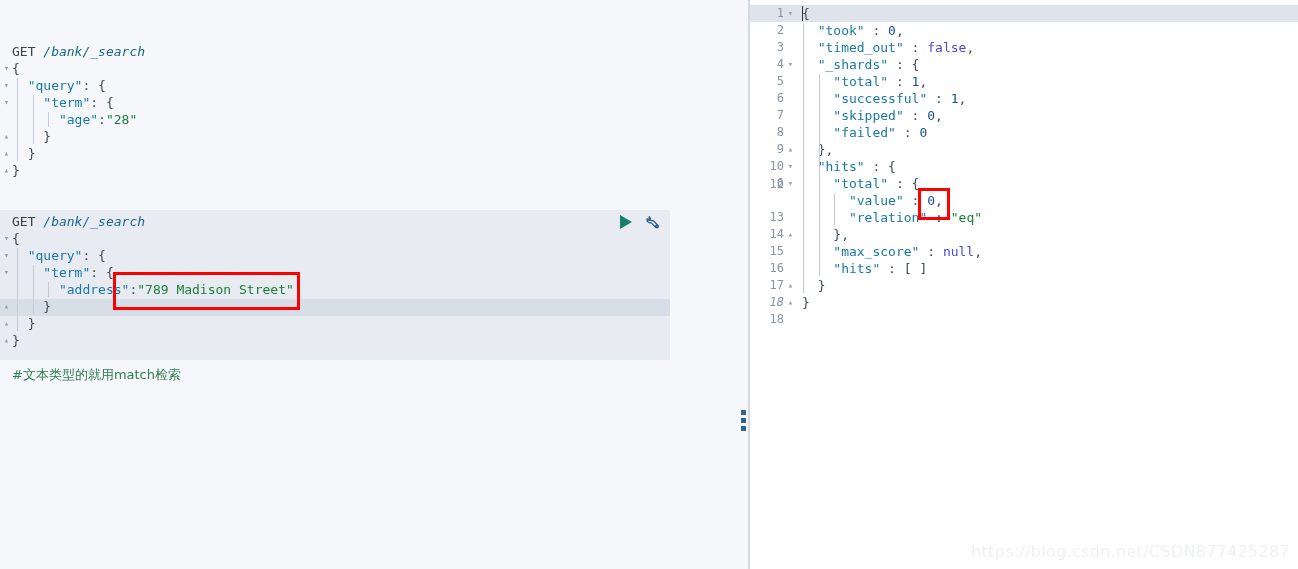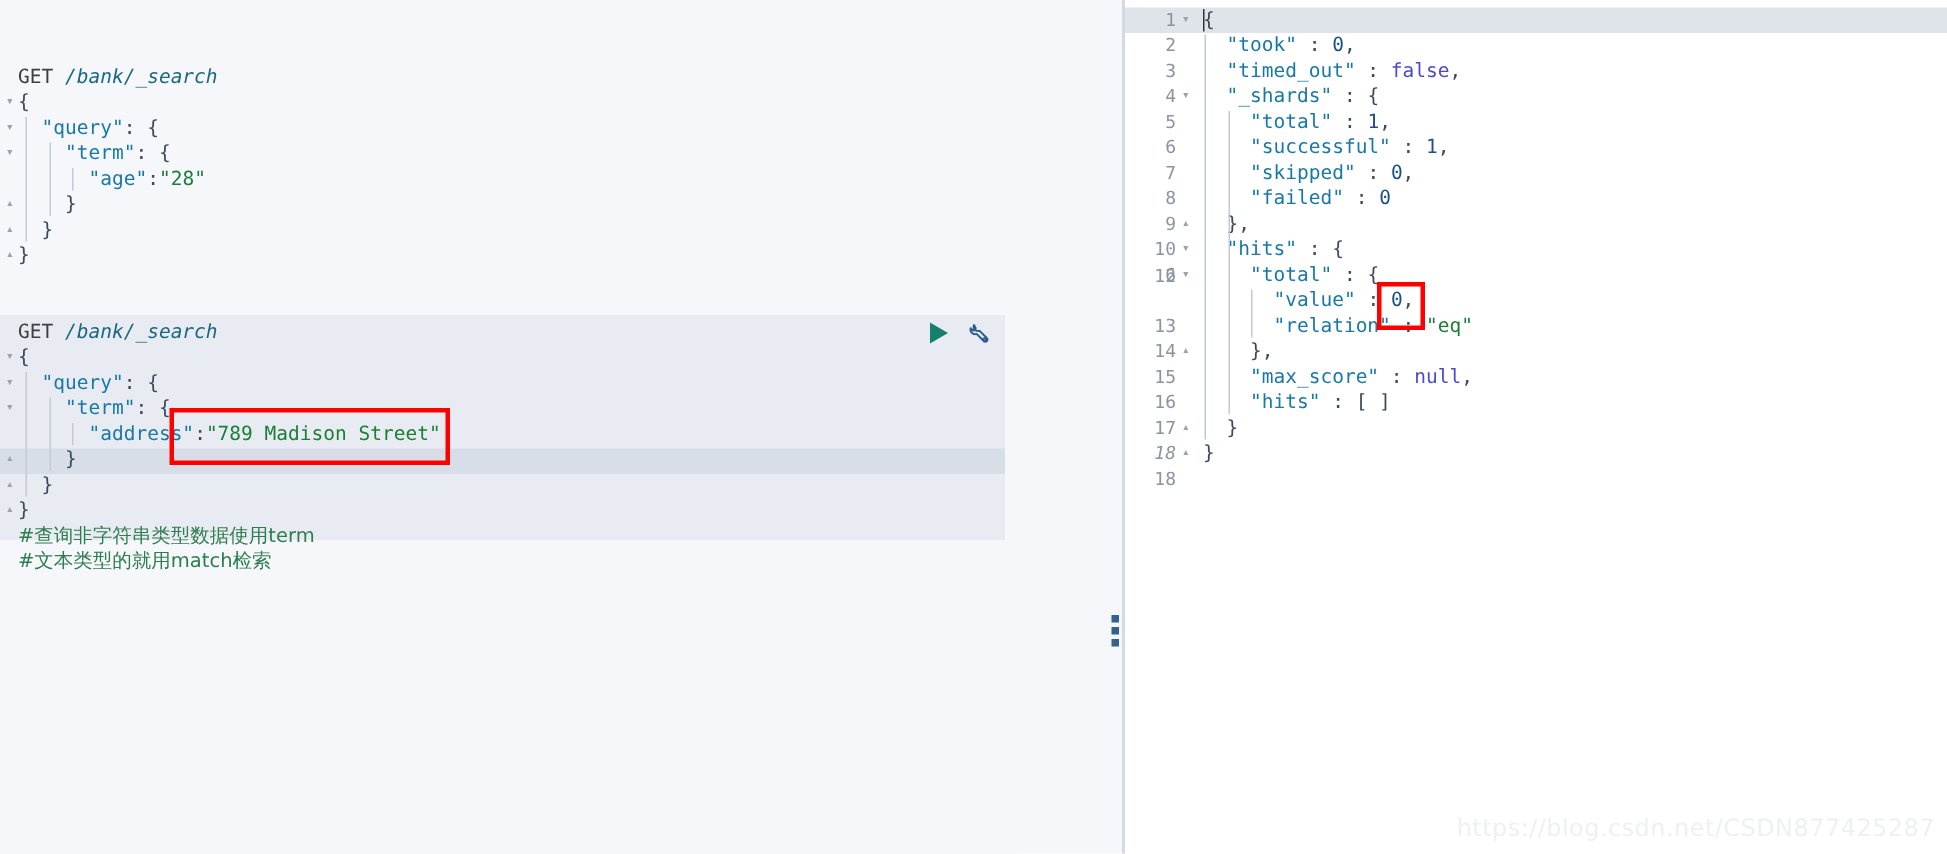--- a/index.html
+++ b/index.html
@@ -250,21 +250,20 @@
         <div class="ln-row" style="top: 281px;"><span class="tok-punc">      </span><span class="tok-key">"address"</span><span class="tok-punc">:</span><span class="tok-str">"789 Madison Street"</span></div>
         <div class="fold-arrow" style="top: 302px;">▴</div>
         <div class="ln-row" style="top: 298px;"><span class="tok-punc">    </span><span class="tok-punc">}</span></div>
         <div class="fold-arrow" style="top: 319px;">▴</div>
         <div class="ln-row" style="top: 315px;"><span class="tok-punc">  </span><span class="tok-punc">}</span></div>
         <div class="fold-arrow" style="top: 336px;">▴</div>
         <div class="ln-row" style="top: 332px;"><span class="tok-punc"></span><span class="tok-punc">}</span></div>
         <div class="indent-guide" style="left: 17px; top: 248px; height: 83px;"></div>
         <div class="indent-guide" style="left: 32.64px; top: 265px; height: 49px;"></div>
         <div class="indent-guide" style="left: 48.28px; top: 282px; height: 15px;"></div>
-        <div class="ln-row tok-comment" style="top: 349px; font-size: 13px;">#查询非字符串类型数据使用term</div>
         <div class="ln-row tok-comment" style="top: 366px; font-size: 13px;">#文本类型的就用match检索</div>
       </div>
 
     <div class="action-row" style="left:620px; top:212px;">
       <div class="play-btn" title="Click to send request"></div>
       <span class="wrench-btn">
         <svg width="17" height="17" viewBox="0 0 20 20" aria-hidden="true">
           <g fill="none" stroke="#2a5c8f" stroke-width="1.5" stroke-linecap="round" stroke-linejoin="round">
             <path d="M6.2 3.1a3.6 3.6 0 0 0 4.5 4.6l5.6 5.6a1.7 1.7 0 1 1-2.4 2.4L8.3 10.1A3.6 3.6 0 0 1 3.7 5.6l1.9 1.9 1.6-.4.4-1.6z"></path>
             <circle cx="14.6" cy="14.6" r="1.1"></circle>

